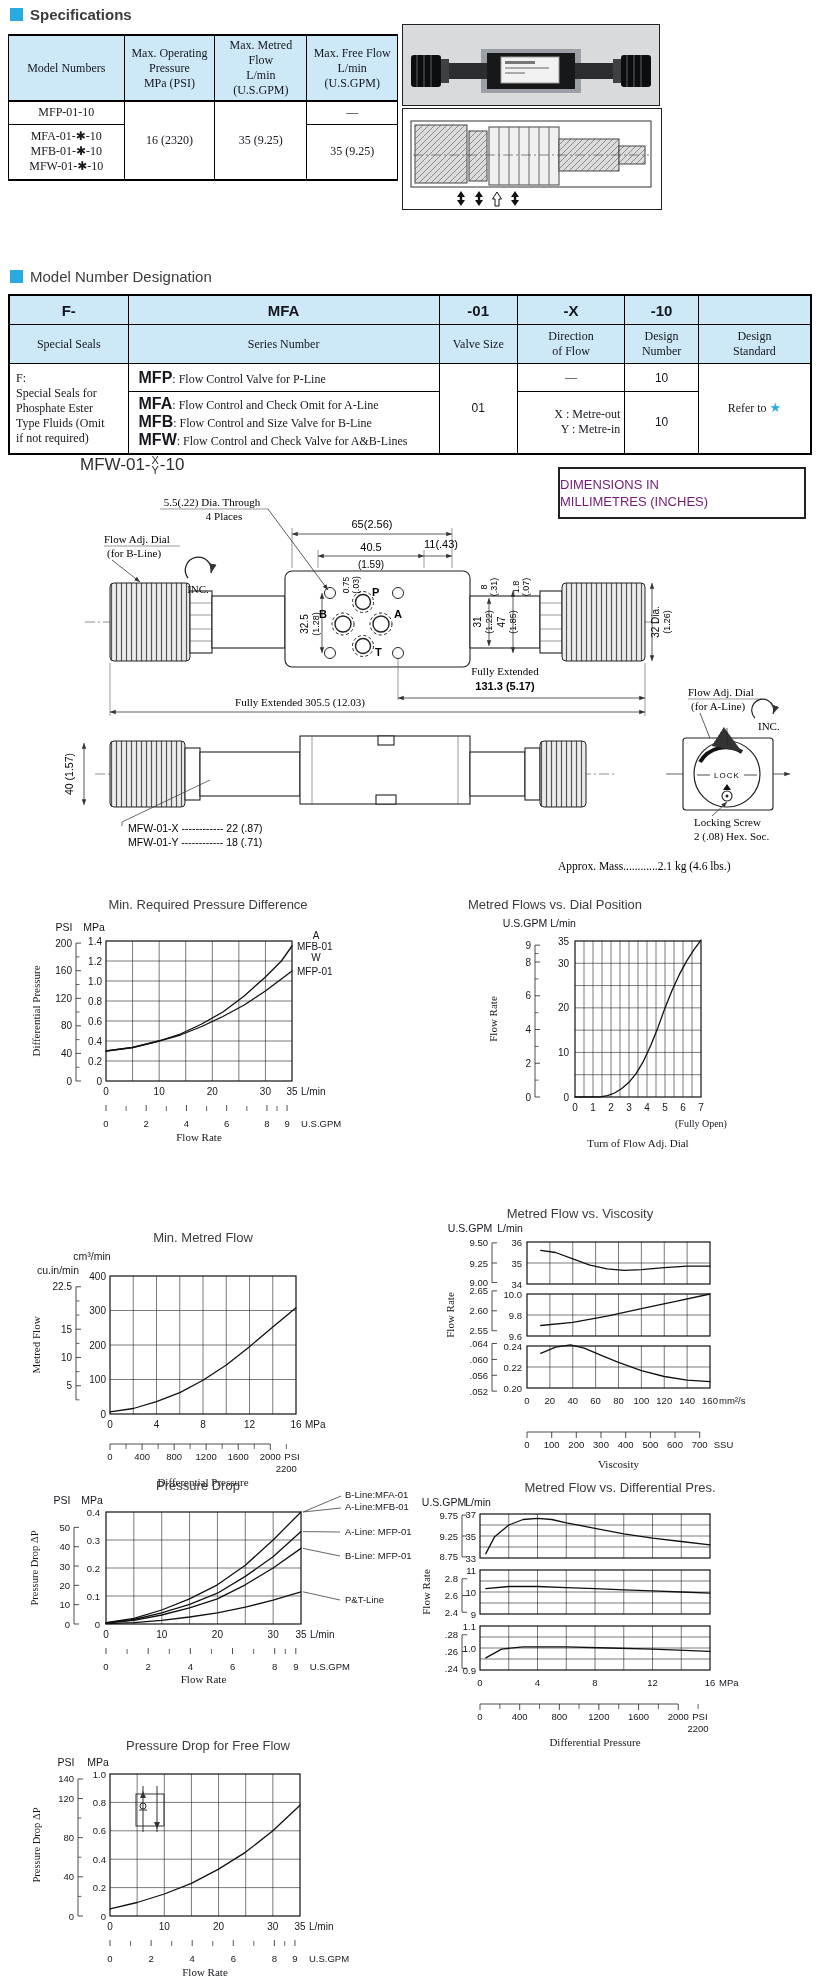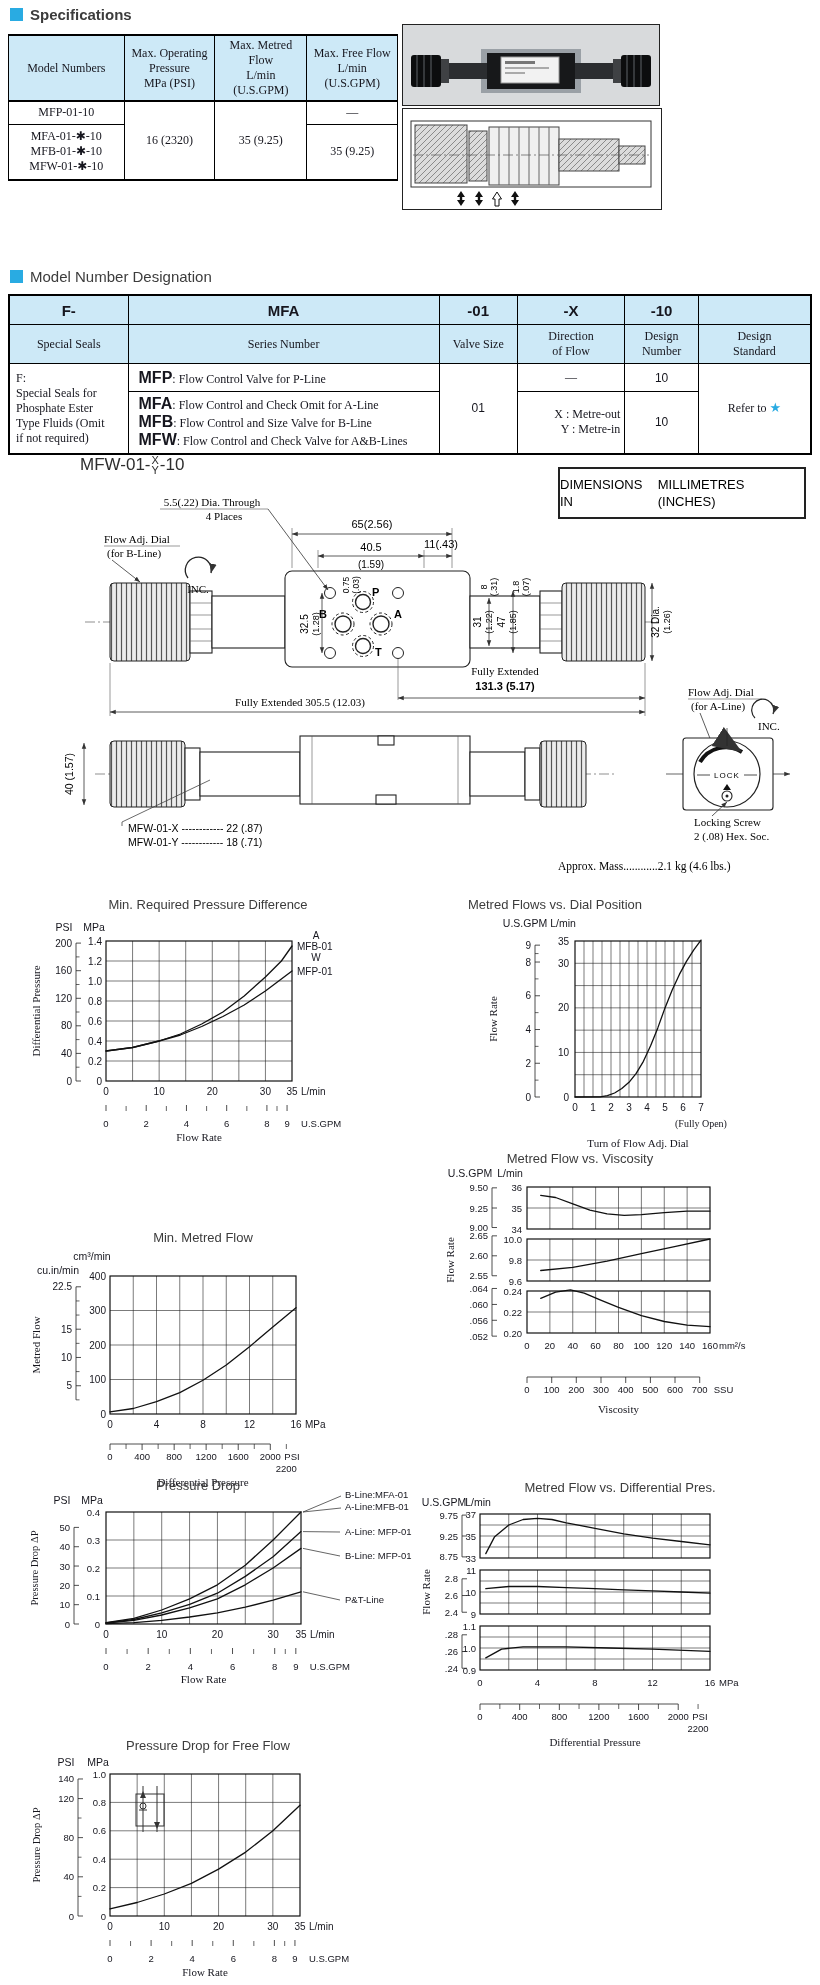--- a/index.html
+++ b/index.html
@@ -23,22 +23,22 @@
   .dashL{border-left:1px dashed #444 !important;}
   .series-cell{text-align:left;padding-left:10px;}
   .series-line{white-space:nowrap;}
   .series-line b{font-family:"Liberation Sans",sans-serif;font-size:16px;}
   .star{color:#29abe2;font-size:13px;}
   .mfw-head{position:absolute;left:60px;top:455px;font-size:17px;color:#2e2e2e;
             display:flex;align-items:center;margin-left:20px;}
   .stack{display:inline-flex;flex-direction:column;line-height:10px;font-size:11px;
          text-align:center;margin:0 1px;}
   .dimbox{position:absolute;left:558px;top:467px;width:244px;height:48px;border:2px solid #222;
-          display:flex;align-items:center;justify-content:center;
-          font-size:13px;color:#000000;line-height:17px;}
+          display:flex;flex-direction:column;align-items:flex-start;justify-content:center;
+          font-size:13px;color:#701a75;line-height:17px;}
   .imgbox{position:absolute;border:1.5px solid #222;background:#fff;}
   .chart{position:absolute;}
   svg text{user-select:none;}
   .dim{stroke:#333;stroke-width:0.8;}
   .ext{stroke:#555;stroke-width:0.6;}
   .ol{stroke:#222;stroke-width:1.1;fill:#fff;}
   .cl{stroke:#444;stroke-width:0.6;stroke-dasharray:10 3 2 3;}
 </style>
 </head>
 <body>
@@ -546,21 +546,21 @@
         <line x1="130.1275" y1="216" x2="130.1275" y2="221" stroke="#222" stroke-width="0.7"></line>
         <line x1="162.09625" y1="216" x2="162.09625" y2="221" stroke="#222" stroke-width="0.7"></line>
         <line x1="194.18125" y1="216" x2="194.18125" y2="221" stroke="#222" stroke-width="0.7"></line>
         <line x1="226.26625" y1="216" x2="226.26625" y2="221" stroke="#222" stroke-width="0.7"></line>
         <line x1="258.35125" y1="216" x2="258.35125" y2="221" stroke="#222" stroke-width="0.7"></line>
         <text x="256.30875000000003" y="232" text-anchor="start" font-size="9.5" font-family="&quot;Liberation Sans&quot;,sans-serif" fill="#16161e">PSI</text>
         <text x="258.35125" y="244" text-anchor="middle" font-size="9.5" font-family="&quot;Liberation Sans&quot;,sans-serif" fill="#16161e">2200</text>
         <text x="175" y="258" text-anchor="middle" font-size="11" font-family="&quot;Liberation Serif&quot;,serif" fill="#16161e">Differential Pressure</text>
         <path d="M82.0 183.9 L105.3 180.5 L128.5 173.6 L151.8 164.6 L175.0 152.2 L198.3 137.0 L221.5 118.7 L244.8 99.1 L268.0 79.7" fill="none" stroke="#111" stroke-width="1.3" stroke-linejoin="round" stroke-linecap="round"></path>
       </svg></div>
-  <div id="c4" class="chart" style="left:350px;top:1149px"><svg width="460" height="270" viewBox="0 0 460 270">
+  <div id="c4" class="chart" style="left:350px;top:1204px"><svg width="460" height="270" viewBox="0 0 460 270">
         <text x="230" y="14" text-anchor="middle" font-size="13" font-family="&quot;Liberation Sans&quot;,sans-serif" fill="#3c3c3c">Metred Flow vs. Viscosity</text>
         <text x="120" y="28" text-anchor="middle" font-size="10.5" font-family="&quot;Liberation Sans&quot;,sans-serif" fill="#16161e">U.S.GPM</text>
         <text x="160" y="28" text-anchor="middle" font-size="10.5" font-family="&quot;Liberation Sans&quot;,sans-serif" fill="#16161e">L/min</text>
         <line x1="199.875" y1="38" x2="199.875" y2="80" stroke="#222" stroke-width="0.6"></line>
         <line x1="222.75" y1="38" x2="222.75" y2="80" stroke="#222" stroke-width="0.6"></line>
         <line x1="245.625" y1="38" x2="245.625" y2="80" stroke="#222" stroke-width="0.6"></line>
         <line x1="268.5" y1="38" x2="268.5" y2="80" stroke="#222" stroke-width="0.6"></line>
         <line x1="291.375" y1="38" x2="291.375" y2="80" stroke="#222" stroke-width="0.6"></line>
         <line x1="314.25" y1="38" x2="314.25" y2="80" stroke="#222" stroke-width="0.6"></line>
         <line x1="337.125" y1="38" x2="337.125" y2="80" stroke="#222" stroke-width="0.6"></line>

